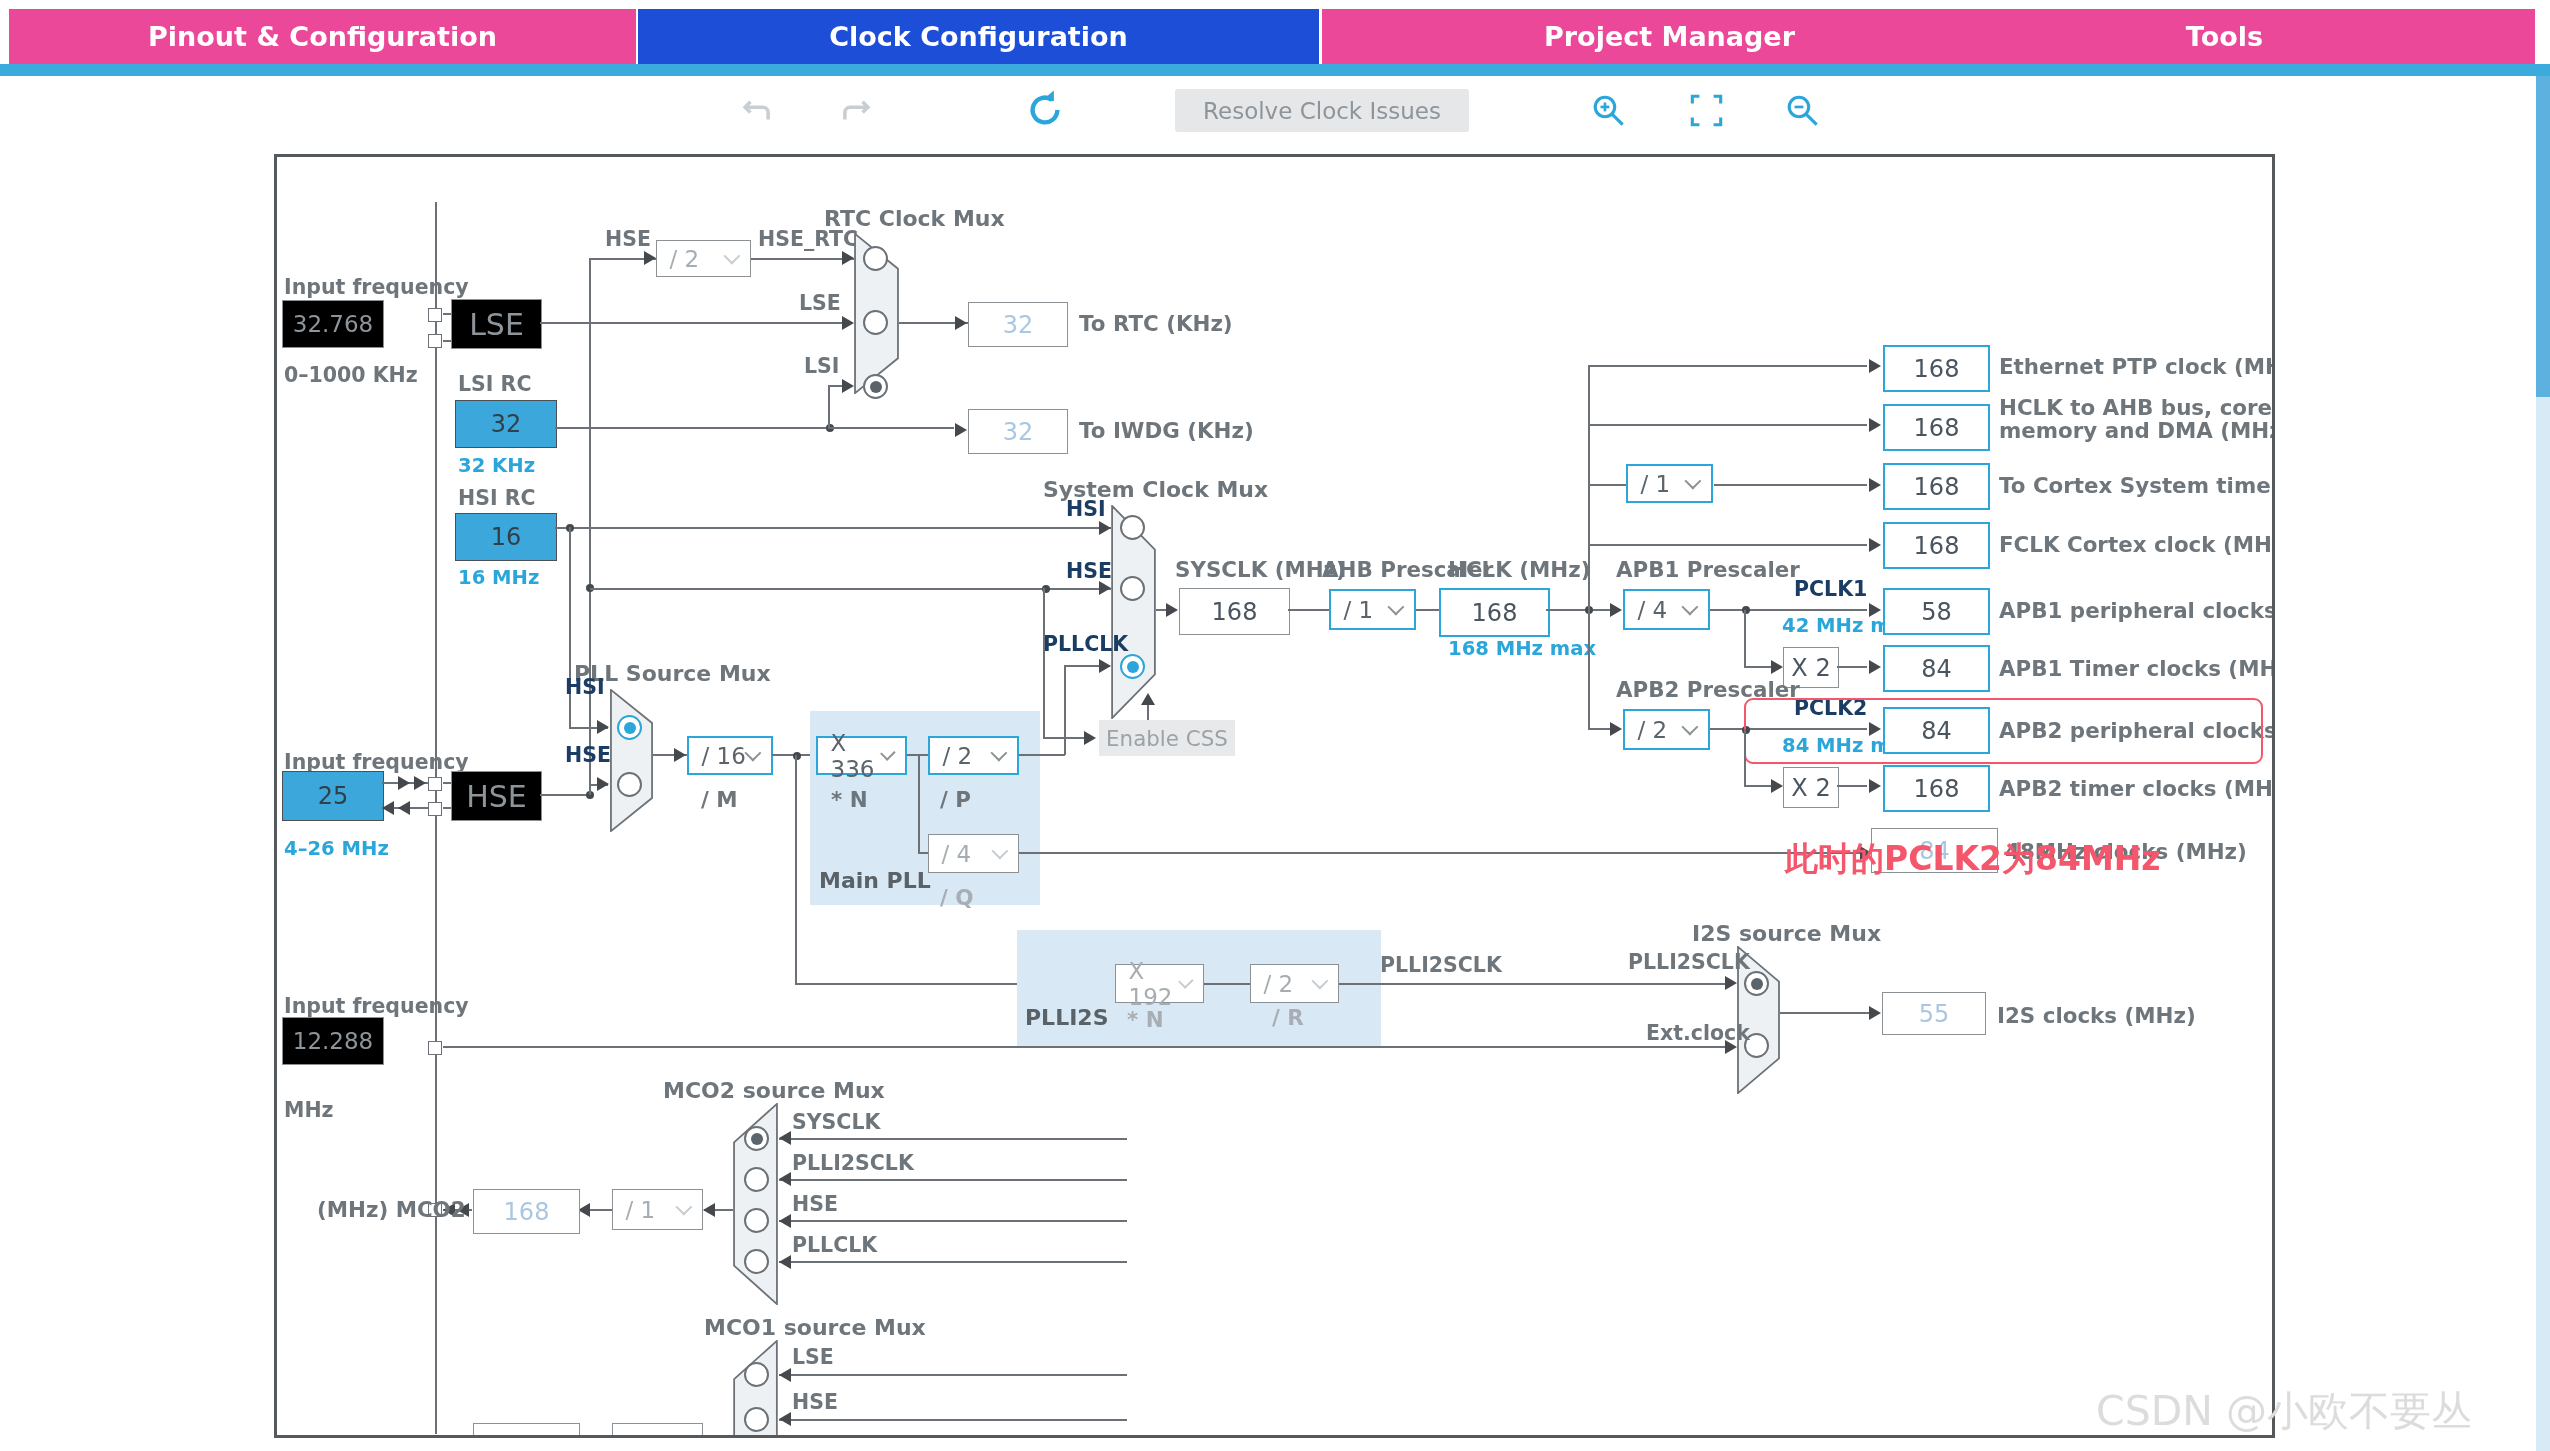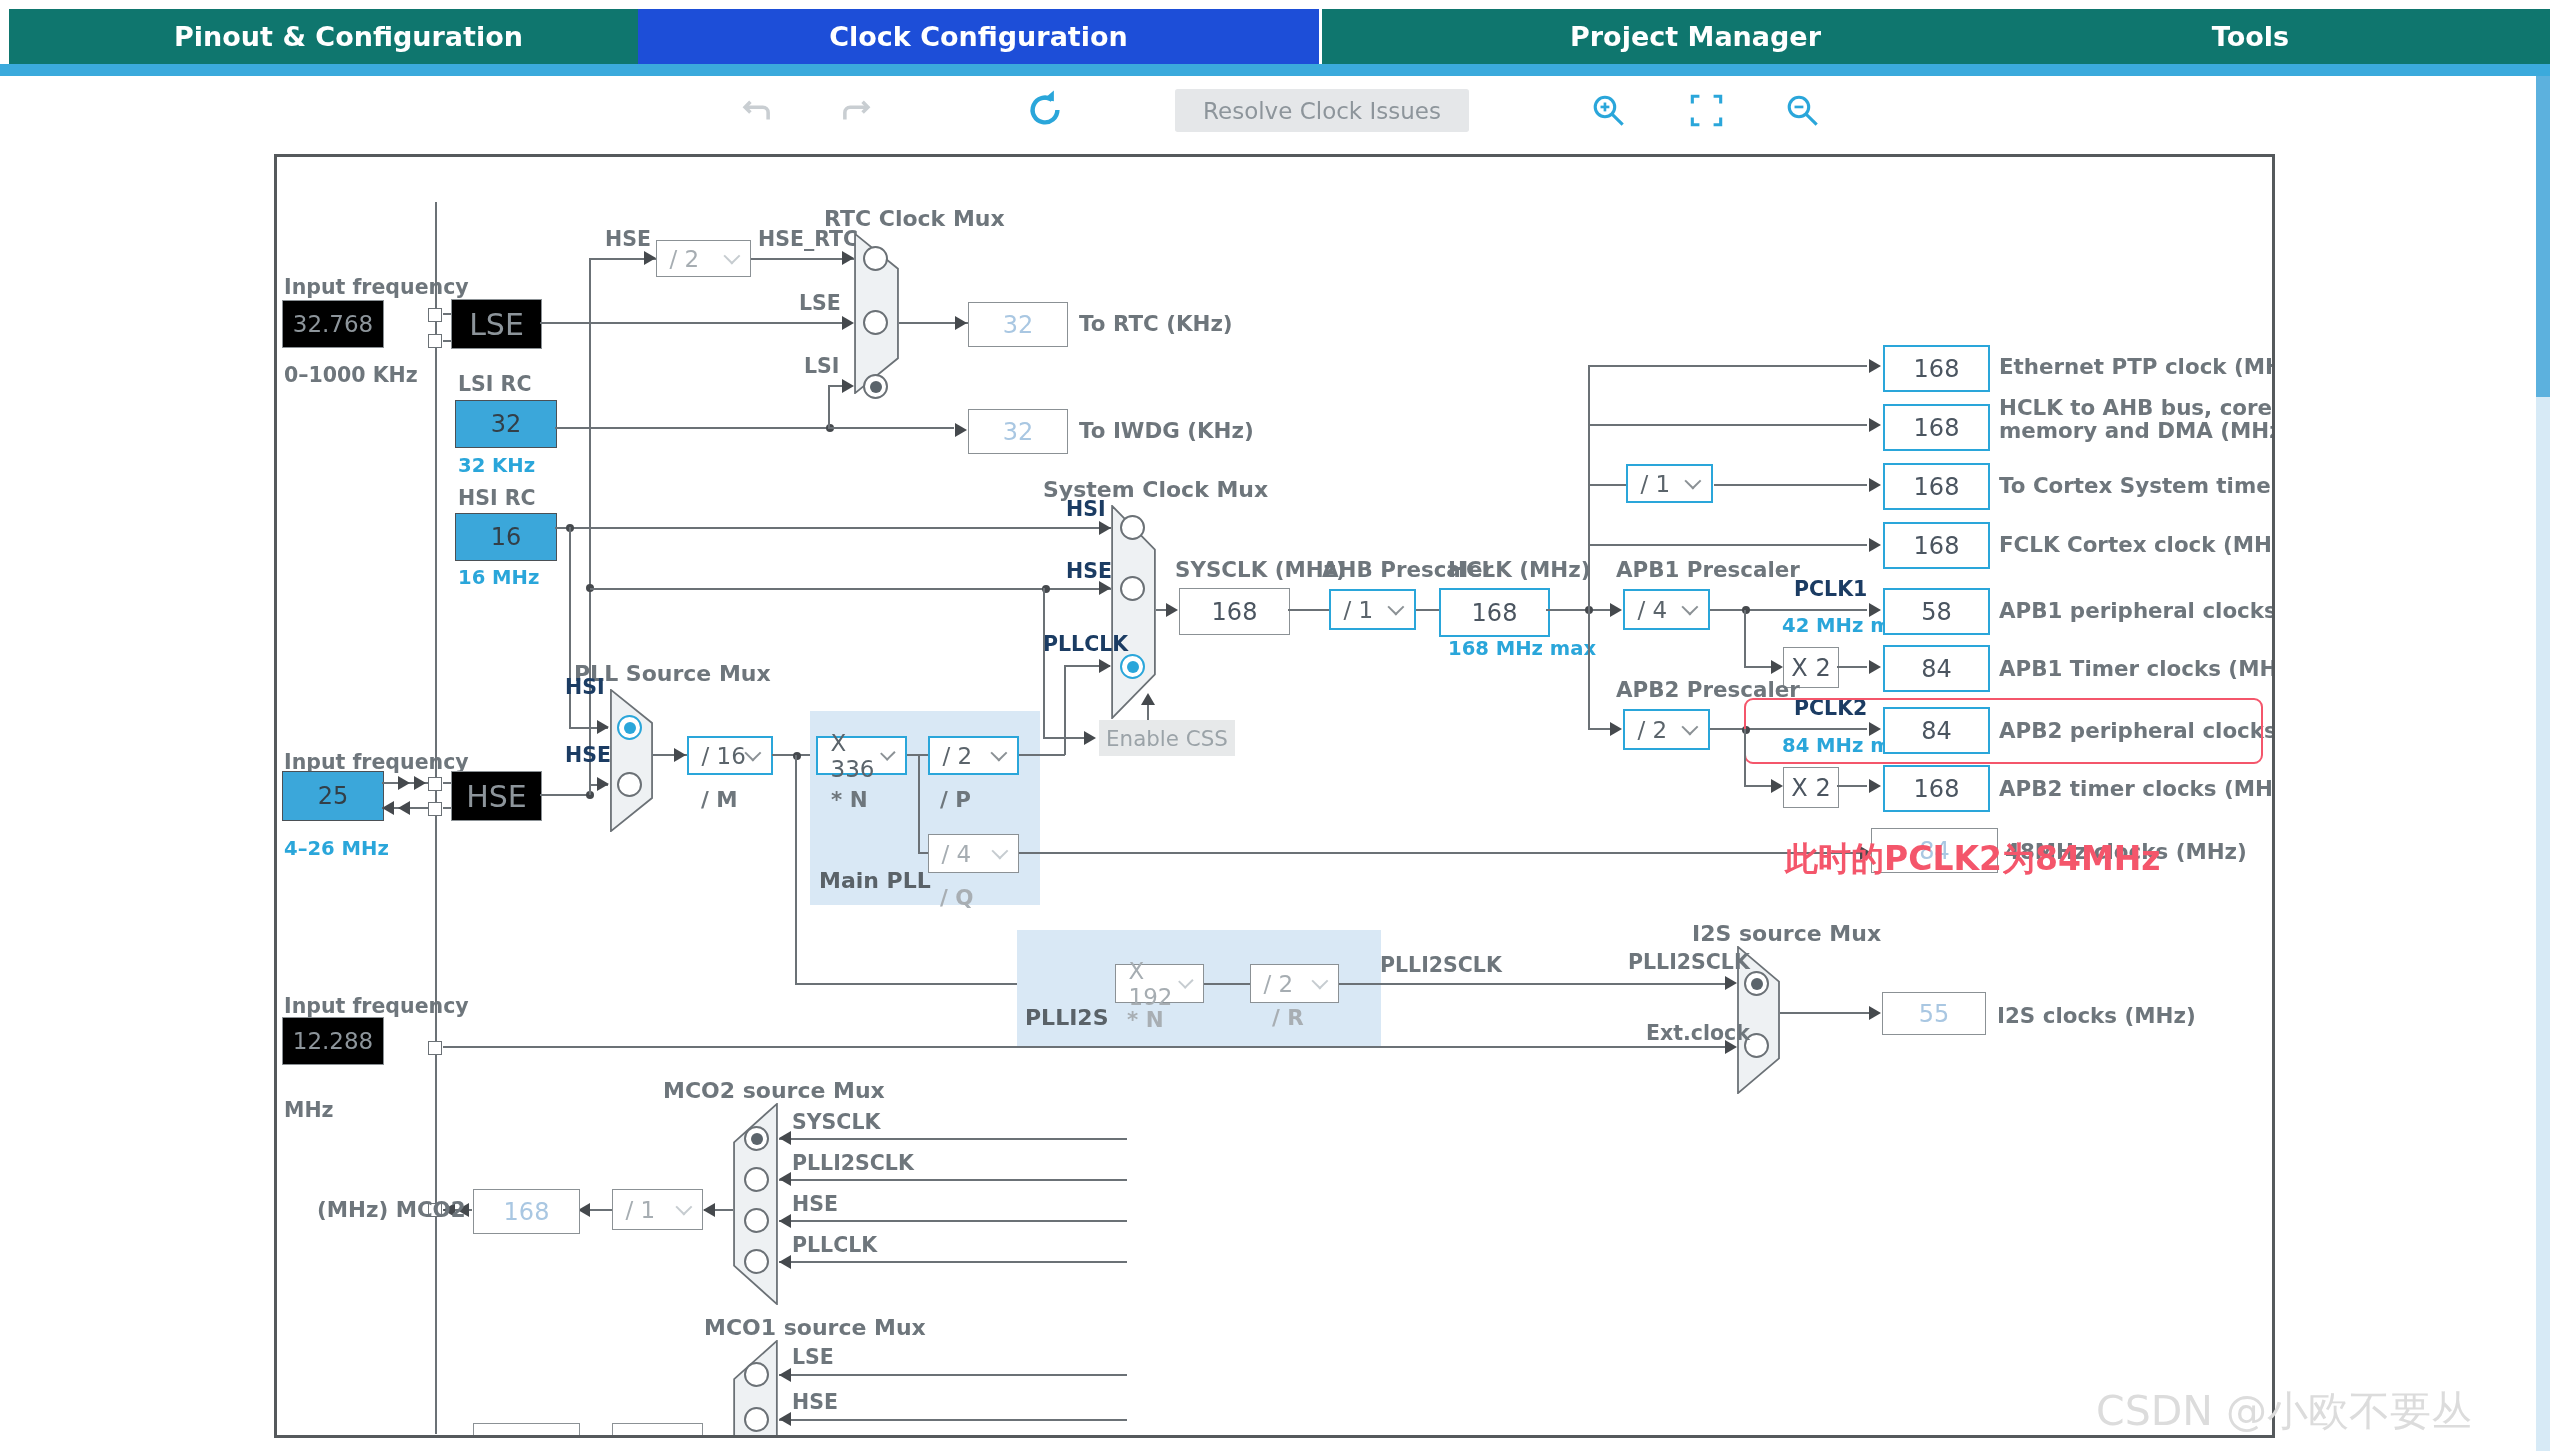--- a/index.html
+++ b/index.html
@@ -1,20 +1,20 @@
 <!DOCTYPE html>
 <html style="font-size:14.3px"><head>
 <meta charset="utf-8">
 <style>
   html,body{margin:0;padding:0;background:#fff;width:2550px;height:1452px;overflow:hidden;
     font-family:"DejaVu Sans","Liberation Sans",sans-serif;}
   
   .tab{position:absolute;top:9px;height:55px;display:flex;align-items:center;justify-content:center;
        color:#fff;font-size:27px;font-weight:600;cursor:pointer;}
-  .tab.dark{background:#0f766e;padding-left:26px;}
+  .tab.dark{background:#ec4899;}
   .tab.active{background:#1d4ed8;}
   .strip{position:absolute;left:0;top:64px;width:2550px;height:11.6px;background:#3BAADC;}
   
   .toolbtn{position:absolute;cursor:pointer;}
   .resolve{position:absolute;left:1175px;top:89px;width:294px;height:43px;background:#E5E7E9;
            color:#8D959B;font-size:23px;display:flex;align-items:center;justify-content:center;border-radius:2.7px;}
   
   .canvas{position:absolute;left:274px;top:154px;width:1995px;height:1278px;border:3.6px solid #55595C;
           background:#fff;overflow:hidden;}
   .inner{position:absolute;left:-277px;top:-158px;width:2550px;height:1452px;}

